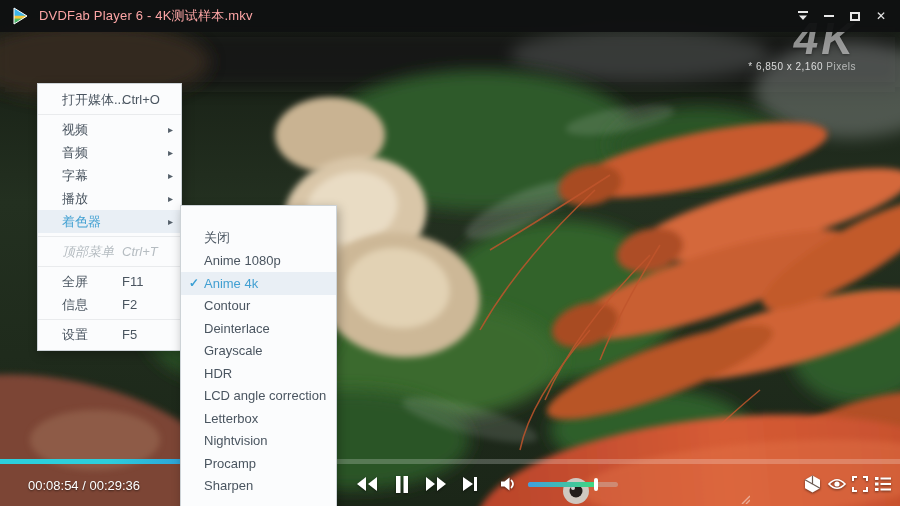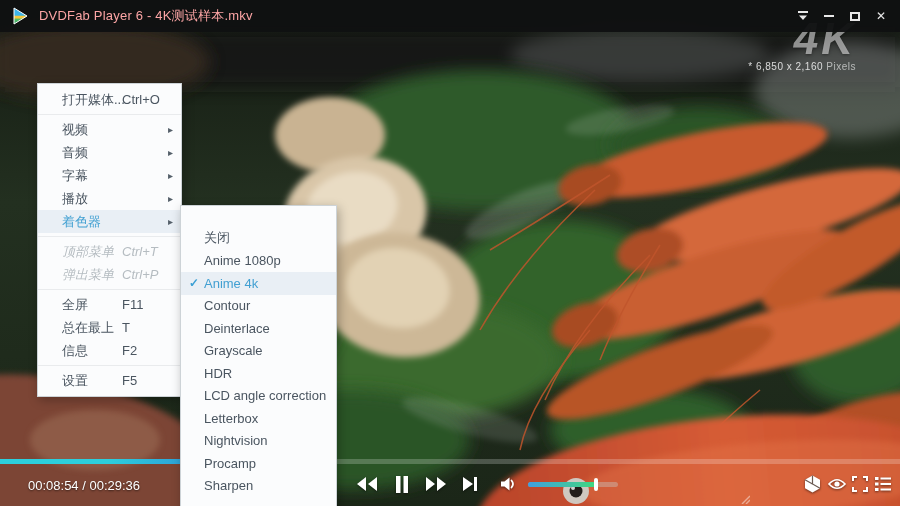--- a/index.html
+++ b/index.html
@@ -305,32 +305,24 @@
     </div>
     <div class="mi hl">
       <span>着色器</span>
       <span class="arr">▸</span>
     </div>
     <div class="sep"></div>
     <div class="mi dis">
       <span>顶部菜单</span>
       <span class="sc">Ctrl+T</span>
     </div>
-    <div class="mi dis">
-      <span>弹出菜单</span>
-      <span class="sc">Ctrl+P</span>
-    </div>
     <div class="sep"></div>
     <div class="mi">
       <span>全屏</span>
       <span class="sc">F11</span>
-    </div>
-    <div class="mi">
-      <span>总在最上</span>
-      <span class="sc">T</span>
     </div>
     <div class="mi">
       <span>信息</span>
       <span class="sc">F2</span>
     </div>
     <div class="sep"></div>
     <div class="mi">
       <span>设置</span>
       <span class="sc">F5</span>
     </div>

